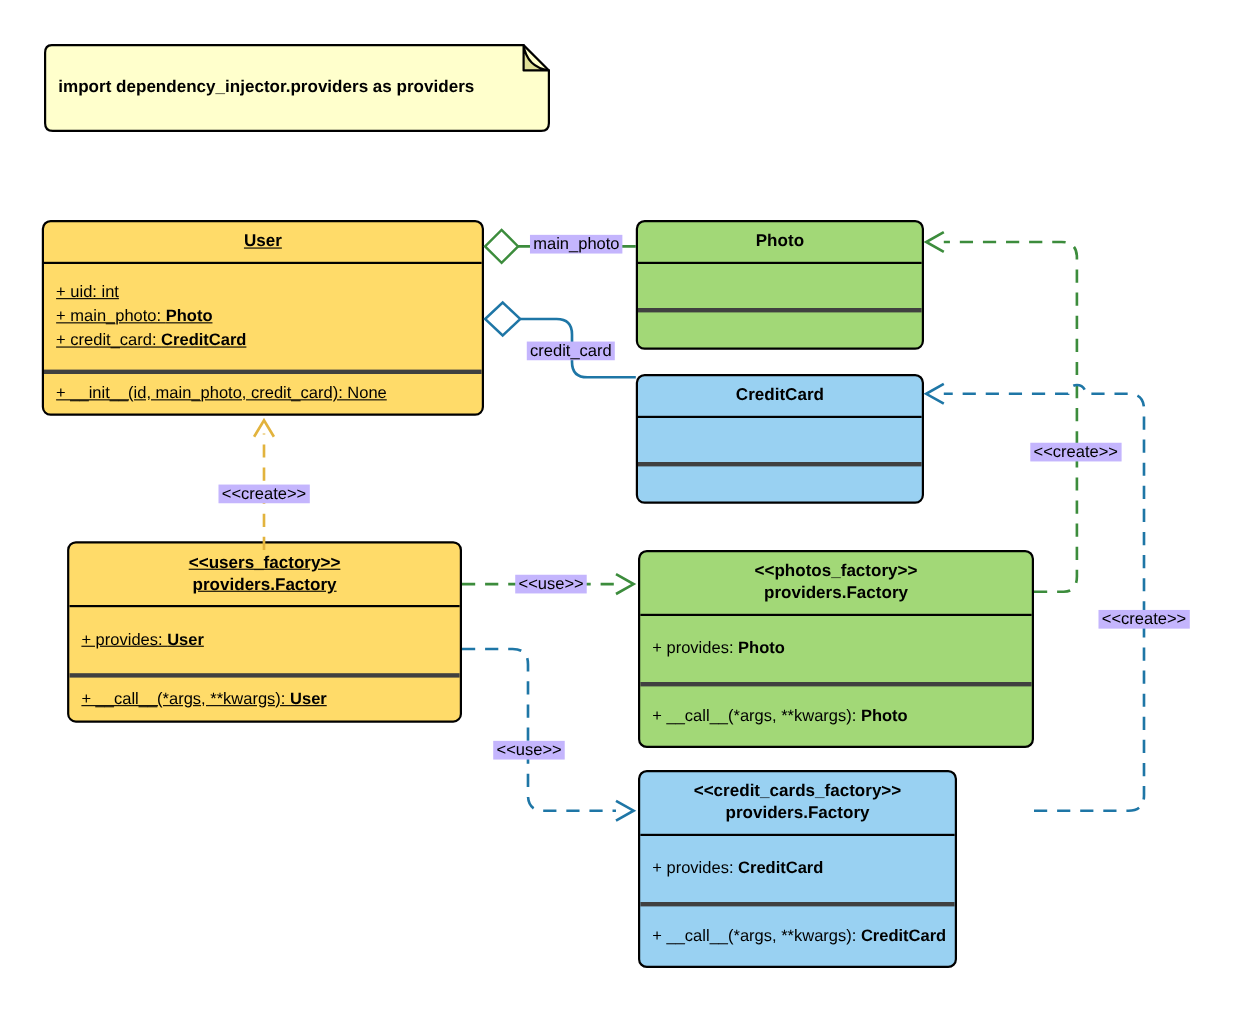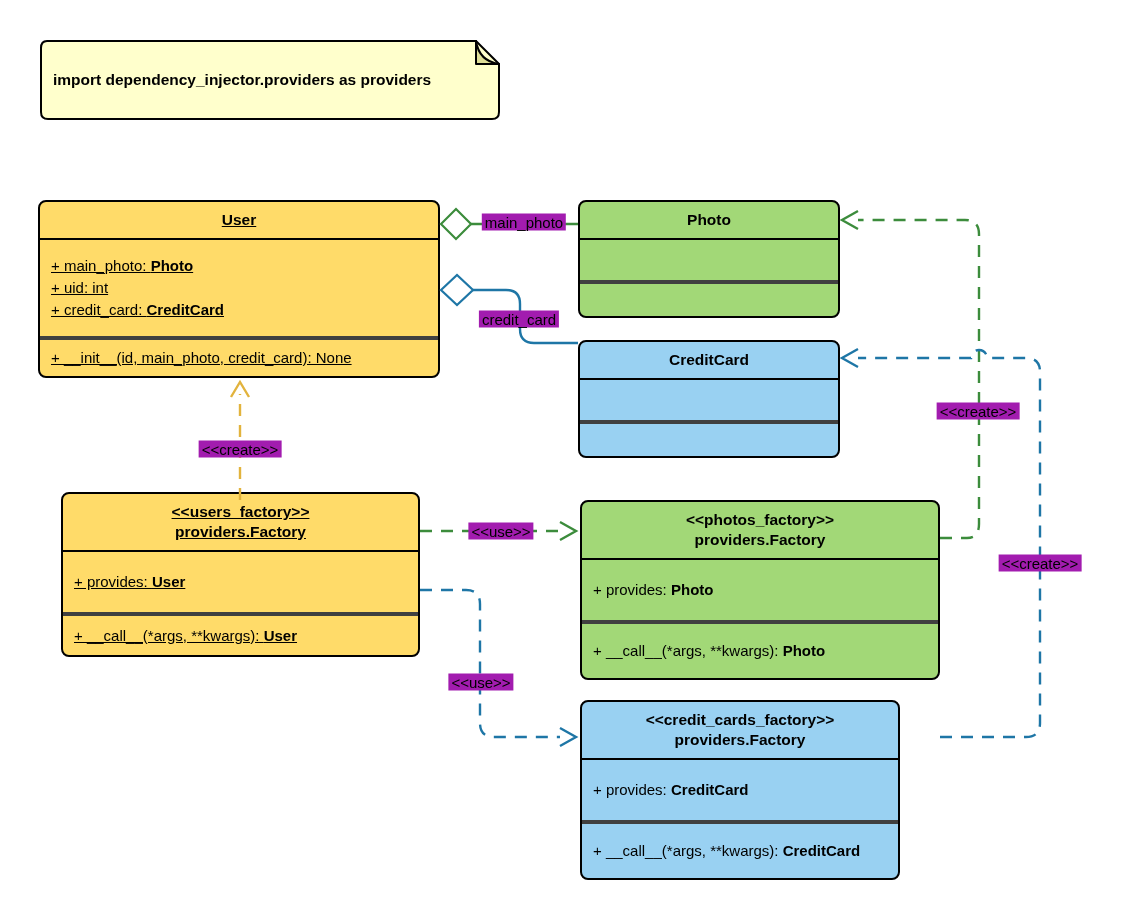--- a/index.html
+++ b/index.html
@@ -43,42 +43,42 @@
   svg.overlay { position:absolute; left:0; top:0; z-index:2; pointer-events:none; }
   .edge { fill:none; stroke-width:2.4; }
   .dashed { stroke-dasharray:12 9; }
   .e-green  { stroke:var(--edge-green); }
   .e-blue   { stroke:var(--edge-blue); }
   .e-yellow { stroke:var(--edge-yellow); }
   .diamond { fill:#ffffff; stroke-width:2.2; }
 
   
   .edge-label {
-    position:absolute; transform:translate(-50%,-50%); background:#a21caf;
+    position:absolute; transform:translate(-50%,-50%); background:#c4b5fd;
     padding:0 3px; font-size:15px; z-index:3; white-space:nowrap;
   }
 </style>
 </head>
 <body>
 
 <div class="canvas">
 
   <div class="note-wrap">
     <svg width="460" height="80" viewBox="0 0 460 80">
       <path d="M 7,1 L 436,1 L 459,24 L 459,72 Q 459,79 452,79 L 8,79 Q 1,79 1,72 L 1,8 Q 1,1 7,1 Z" style="fill:var(--note-fill)" stroke="#000" stroke-width="2"></path>
       <path d="M 436,1 Q 439,21 459,24 L 436,24 Z" style="fill:var(--note-fold)" stroke="#000" stroke-width="2" stroke-linejoin="round"></path>
     </svg>
     <div class="note-text">import dependency_injector.providers as providers</div>
   </div>
 
   <div class="uml-class fill-yellow" style="left:38px;top:200px;width:402px;height:178px">
     <div class="uml-header" style="height:38px">User</div>
     <div class="uml-section" style="height:96px">
+      <div class="member"><span>+ uid: int</span><span class="b"></span></div>
       <div class="member"><span>+ main_photo: </span><span class="b">Photo</span></div>
-      <div class="member"><span>+ uid: int</span><span class="b"></span></div>
       <div class="member"><span>+ credit_card: </span><span class="b">CreditCard</span></div>
     </div>
     <div class="uml-section sep grow">
       <div class="member"><span>+ __init__(id, main_photo, credit_card): None</span><span class="b"></span></div>
     </div>
   </div>
 
   <div class="uml-class fill-green" style="left:578px;top:200px;width:262px;height:118px">
     <div class="uml-header" style="height:38px">Photo</div>
     <div class="uml-section" style="height:40px"></div>
@@ -110,21 +110,21 @@
       <div>providers.Factory</div>
     </div>
     <div class="uml-section" style="height:60px">
       <div class="member"><span>+ provides: </span><span class="b">Photo</span></div>
     </div>
     <div class="uml-section sep grow">
       <div class="member"><span>+ __call__(*args, **kwargs): </span><span class="b">Photo</span></div>
     </div>
   </div>
 
-  <div class="uml-class fill-blue" style="left:580px;top:700px;width:320px;height:180px">
+  <div class="uml-class fill-blue" style="left:580px;top:700px;width:290px;height:180px">
     <div class="uml-header" style="height:58px">
       <div>&lt;&lt;credit_cards_factory&gt;&gt;</div>
       <div>providers.Factory</div>
     </div>
     <div class="uml-section" style="height:60px">
       <div class="member"><span>+ provides: </span><span class="b">CreditCard</span></div>
     </div>
     <div class="uml-section sep grow">
       <div class="member"><span>+ __call__(*args, **kwargs): </span><span class="b">CreditCard</span></div>
     </div>

